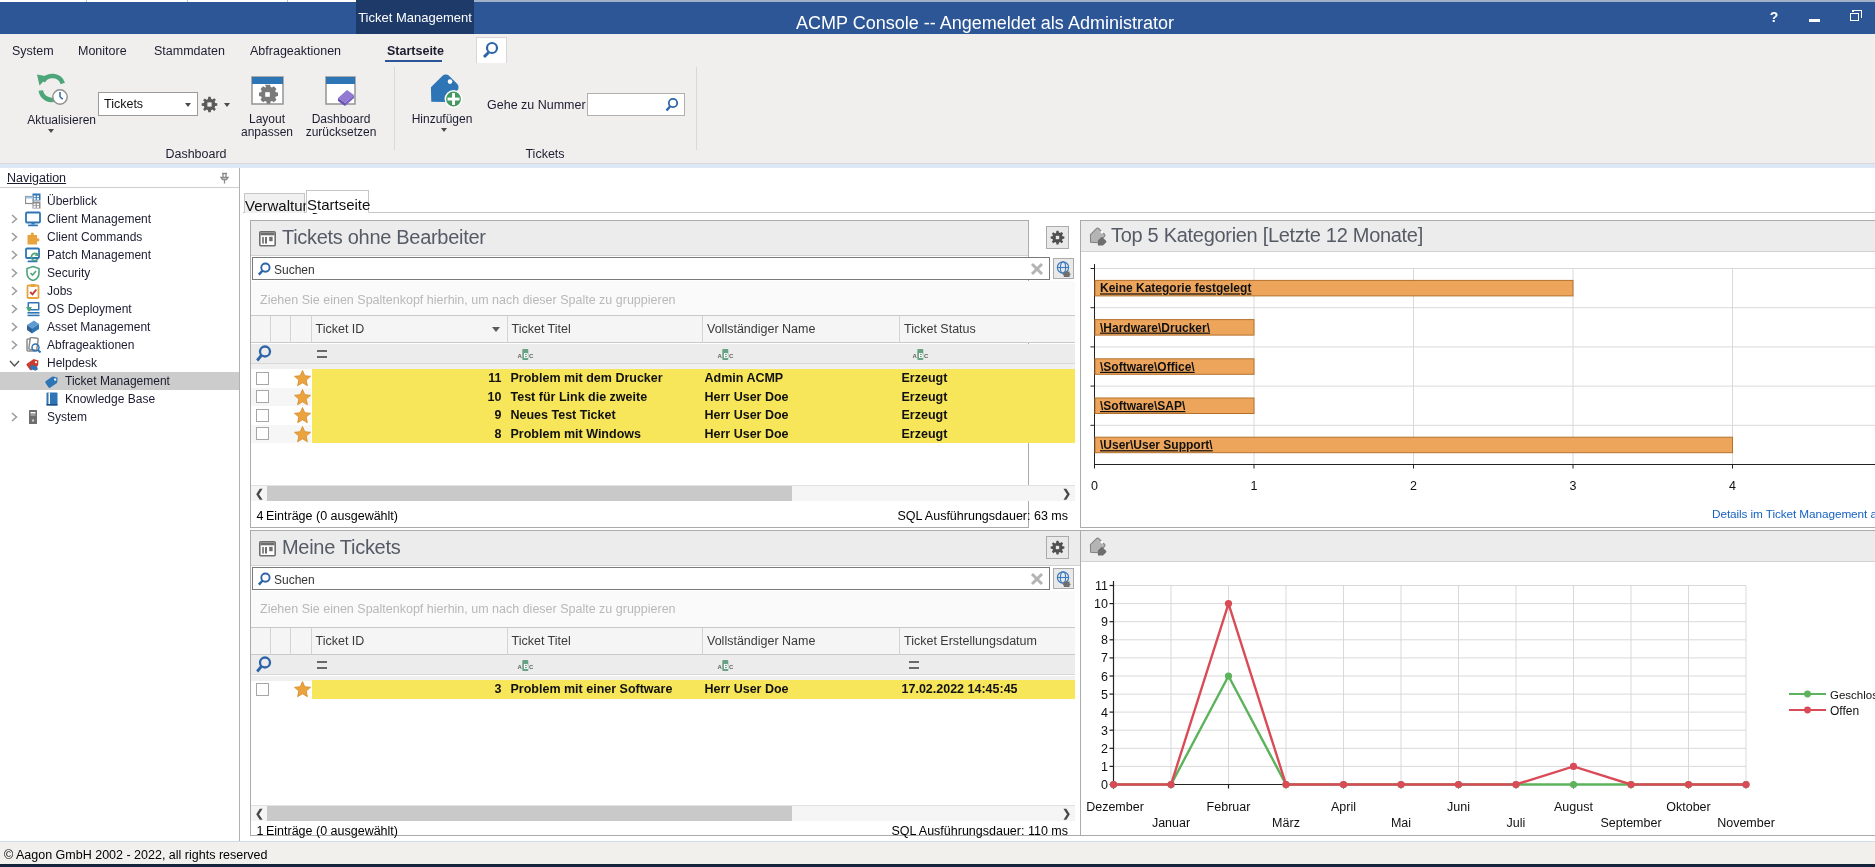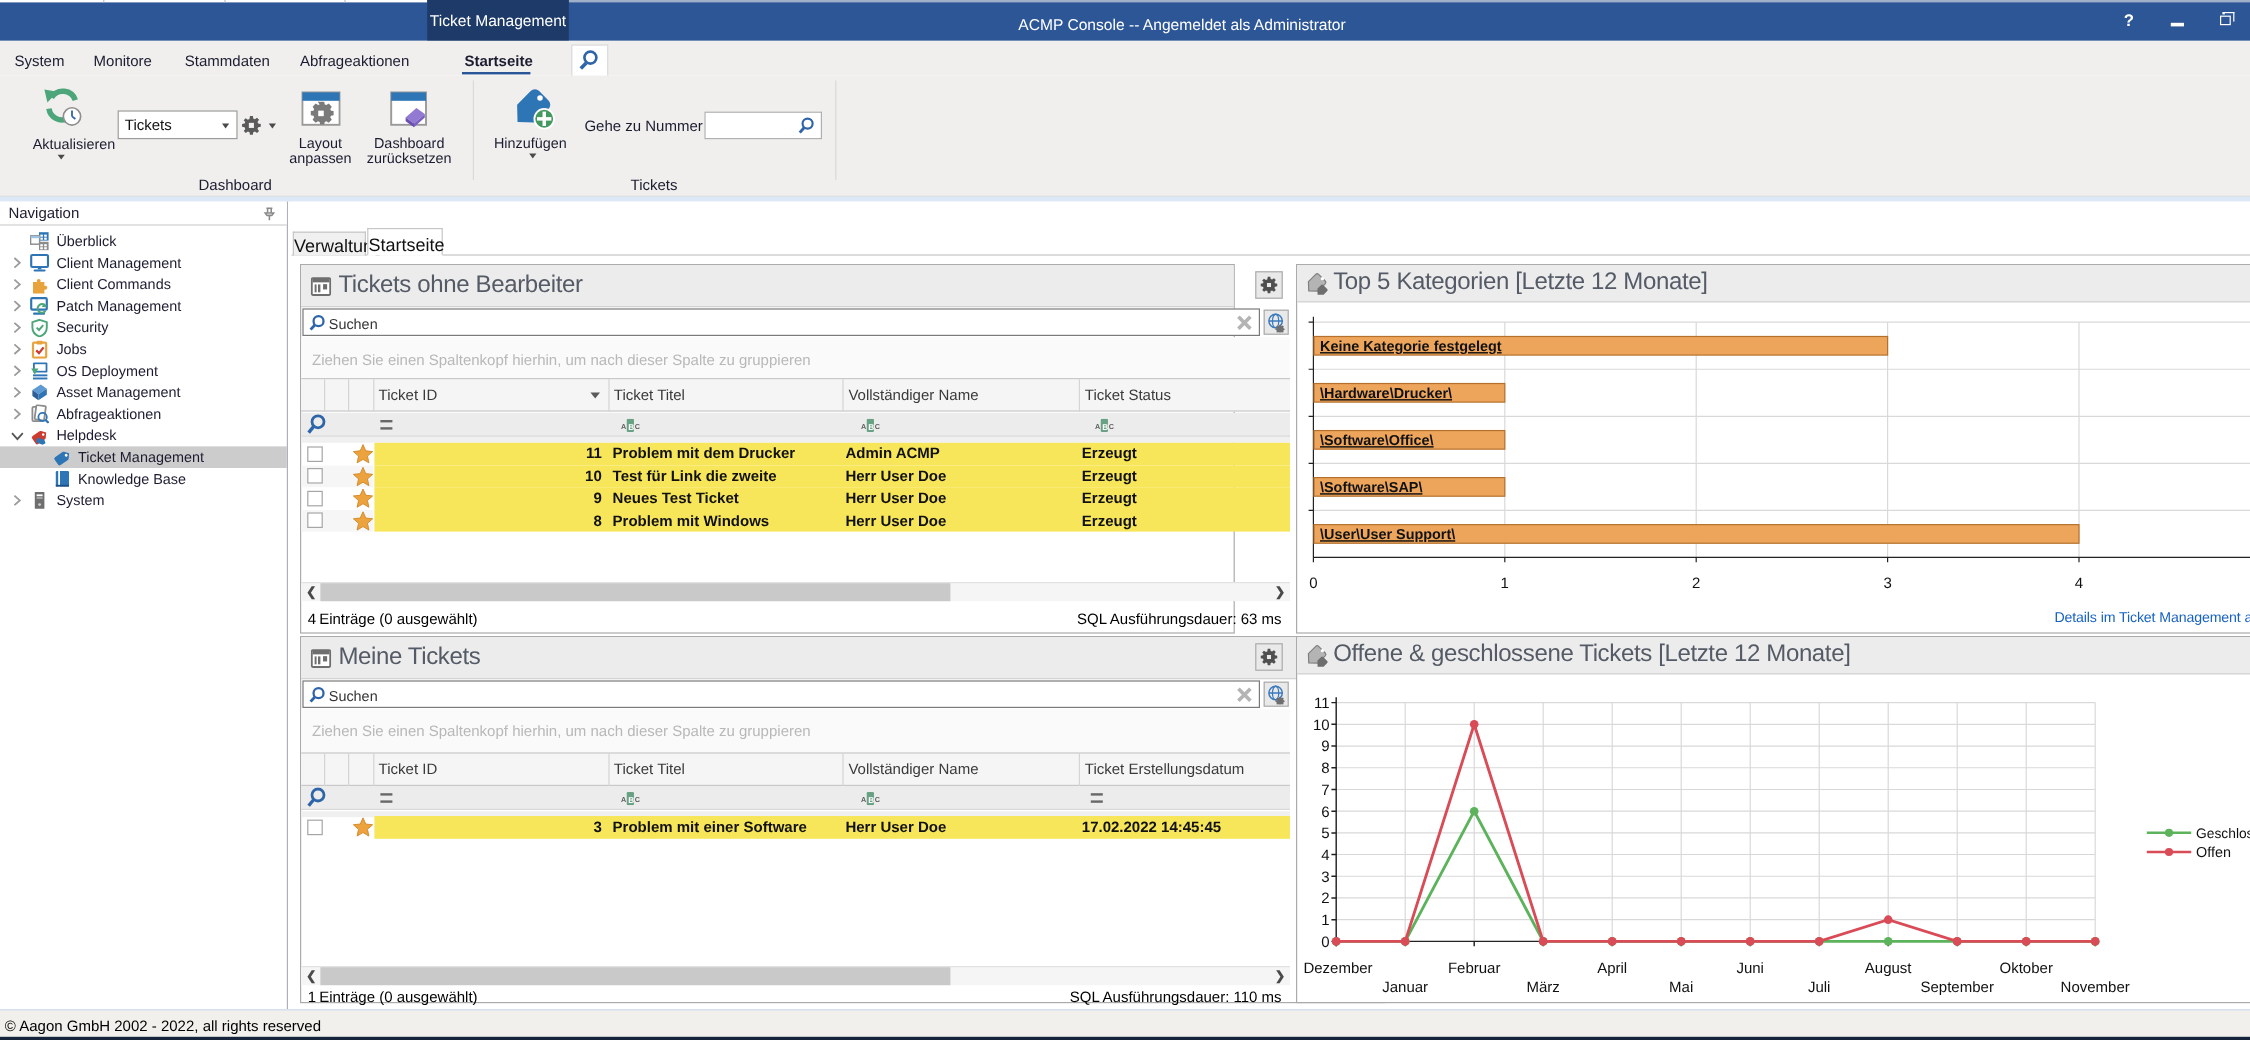--- a/index.html
+++ b/index.html
@@ -1,39 +1,39 @@
 <!DOCTYPE html>
 <html><head>
 <meta charset="utf-8">
 <style>
 * { margin:0; padding:0; box-sizing:border-box; }
 html,body { width:1875px; height:867px; overflow:hidden; font-family:"Liberation Sans",sans-serif; background:#fff; }
 #titlebar { position:absolute; left:0; top:0; width:1875px; height:34px; background:#2d5696; }
 #topstrip { position:absolute; left:0; top:0; width:356px; height:2px; background:#fff; }
 .topline { position:absolute; top:0; width:1px; height:2px; background:#b9c0cc; }
 #apptab { position:absolute; left:356px; top:0; width:118px; height:34px; background:#1d3a69; color:#fff; font-size:13px; text-align:center; line-height:36px; }
-#apptitle { position:absolute; left:785px; top:13px; width:400px; color:#fff; font-size:13px; text-align:center; }
+#apptitle { position:absolute; left:785px; top:13px; width:400px; color:#fff; font-size:18px; text-align:center; }
 .tbtn { position:absolute; top:0; height:34px; color:#fff; text-align:center; }
 #menurow { position:absolute; left:0; top:34px; width:1875px; height:29px; background:#f0efee; }
 .menuitem { position:absolute; top:10px; font-size:12.5px; color:#1c1c30; }
 #startul { position:absolute; left:385px; top:60px; width:57px; height:2px; background:#2a5699; }
 #menusrch { position:absolute; left:476px; top:37px; width:31px; height:28px; background:#fff; border:1px solid #d6d6d6; }
 #toolbar { position:absolute; left:0; top:63px; width:1875px; height:100px; background:#f0efee; }
 .tlabel { position:absolute; font-size:12px; color:#1c1c30; text-align:center; }
 .grouplabel { position:absolute; top:84px; font-size:12.5px; color:#1c1c30; text-align:center; }
 .vsep { position:absolute; top:4px; width:1px; height:83px; background:#d9d9d9; }
 .darr { position:absolute; width:0; height:0; border-left:3.5px solid transparent; border-right:3.5px solid transparent; border-top:4px solid #4a4a4a; }
 #ribbonline { position:absolute; left:0; top:163px; width:1875px; height:1px; background:#d8d8d8; }
 #bluestrip { position:absolute; left:0; top:164px; width:1875px; height:4px; background:#dde8f6; }
 #combo { position:absolute; left:98px; top:29px; width:100px; height:24px; background:#fff; border:1px solid #9a9a9a; font-size:12.5px; color:#111; padding:4px 0 0 5px; }
 #gehesrch { position:absolute; left:587px; top:30px; width:98px; height:23px; background:#fff; border:1px solid #b0b0b0; }
 #footer { position:absolute; left:0; top:841px; width:1875px; height:24px; background:#f1f0ec; border-top:1px solid #cfdced; font-size:12.5px; color:#000;padding-left:32px; }
 #bottombar { position:absolute; left:0; top:864px; width:1875px; height:3px; background:#15243b; }
 #nav { position:absolute; left:0; top:168px; width:240px; height:673px; background:#fff; border-right:1px solid #aeb2b8; }
-#navhead { position:absolute; left:0; top:1px; width:239px; height:19px; background:#fff; border-bottom:1px solid #cfcfcf; font-size:12.5px; color:#1c1c30; padding:2px 0 0 7px; }
+#navhead { position:absolute; left:0; top:1px; width:239px; height:19px; background:#fff; border-bottom:1px solid #cfcfcf; font-size:12.5px; color:#1c1c30; padding:2px 0 0 7px;text-decoration:underline; }
 .trow { position:absolute; left:0; width:239px; height:18px; font-size:12px; color:#1c1c30; }
 .trow .lbl { position:absolute; left:47px; top:2px; }
 .trow .lbl2 { position:absolute; left:65px; top:2px; }
 .ticon { position:absolute; left:25px; top:1px; width:16px; height:16px; }
 .ticon2 { position:absolute; left:44px; top:1px; width:16px; height:16px; }
 #main { position:absolute; left:243px; top:168px; width:1632px; height:673px; background:#fff; }
 #crumb { position:absolute; left:0; top:0; width:1632px; height:21px; background:#fdfdfd; border-bottom:1px solid #d9d9d9; font-size:12.5px; color:#1c1c30; padding:3px 0 0 3px; }
 .tab { position:absolute; font-size:15px; color:#111; text-align:center; }
 .panel { position:absolute; background:#fff; border:1px solid #ababab; }
 .phead { position:absolute; left:0; top:0; width:100%; background:#ececec; border-bottom:1px solid #d2d2d2; }
@@ -593,21 +593,20 @@
 <div class="phead" style="height:31px;"></div>
 <svg style="position:absolute;left:6px;top:6px;" width="20" height="20" viewBox="0 0 20 20">
         <g transform="rotate(-45 10 9)">
           <path d="M1 9 L6.2 3.4 h8.6 a1.7 1.7 0 0 1 1.7 1.7 v7.8 a1.7 1.7 0 0 1-1.7 1.7 H6.2 z" fill="#b4b4b4" stroke="#7f7f7f" stroke-width="1"></path>
         </g>
         <circle cx="15" cy="5.2" r="1.4" fill="#fff"></circle>
         <g transform="rotate(-45 14.5 15)">
           <path d="M9.5 15 L13 11.4 h4.3 a1.2 1.2 0 0 1 1.2 1.2 v4.8 a1.2 1.2 0 0 1-1.2 1.2 H13 z" fill="#6e6e6e"></path>
         </g>
       </svg>
-<div class="ptitle" style="left:30px;top:3px;">Offene &amp; geschlossene Tickets [Letzte 12 Monate]</div>
 <svg style="position:absolute;left:0;top:32px;" width="798" height="272" viewBox="0 0 798 272">
 <g stroke="#d9d9d9" stroke-width="1">
 <line x1="32.5" y1="22.5" x2="665" y2="22.5"></line>
           <line x1="32.5" y1="40.6" x2="665" y2="40.6"></line>
           <line x1="32.5" y1="58.7" x2="665" y2="58.7"></line>
           <line x1="32.5" y1="76.8" x2="665" y2="76.8"></line>
           <line x1="32.5" y1="94.9" x2="665" y2="94.9"></line>
           <line x1="32.5" y1="113" x2="665" y2="113"></line>
           <line x1="32.5" y1="131.1" x2="665" y2="131.1"></line>
           <line x1="32.5" y1="149.1" x2="665" y2="149.1"></line>

